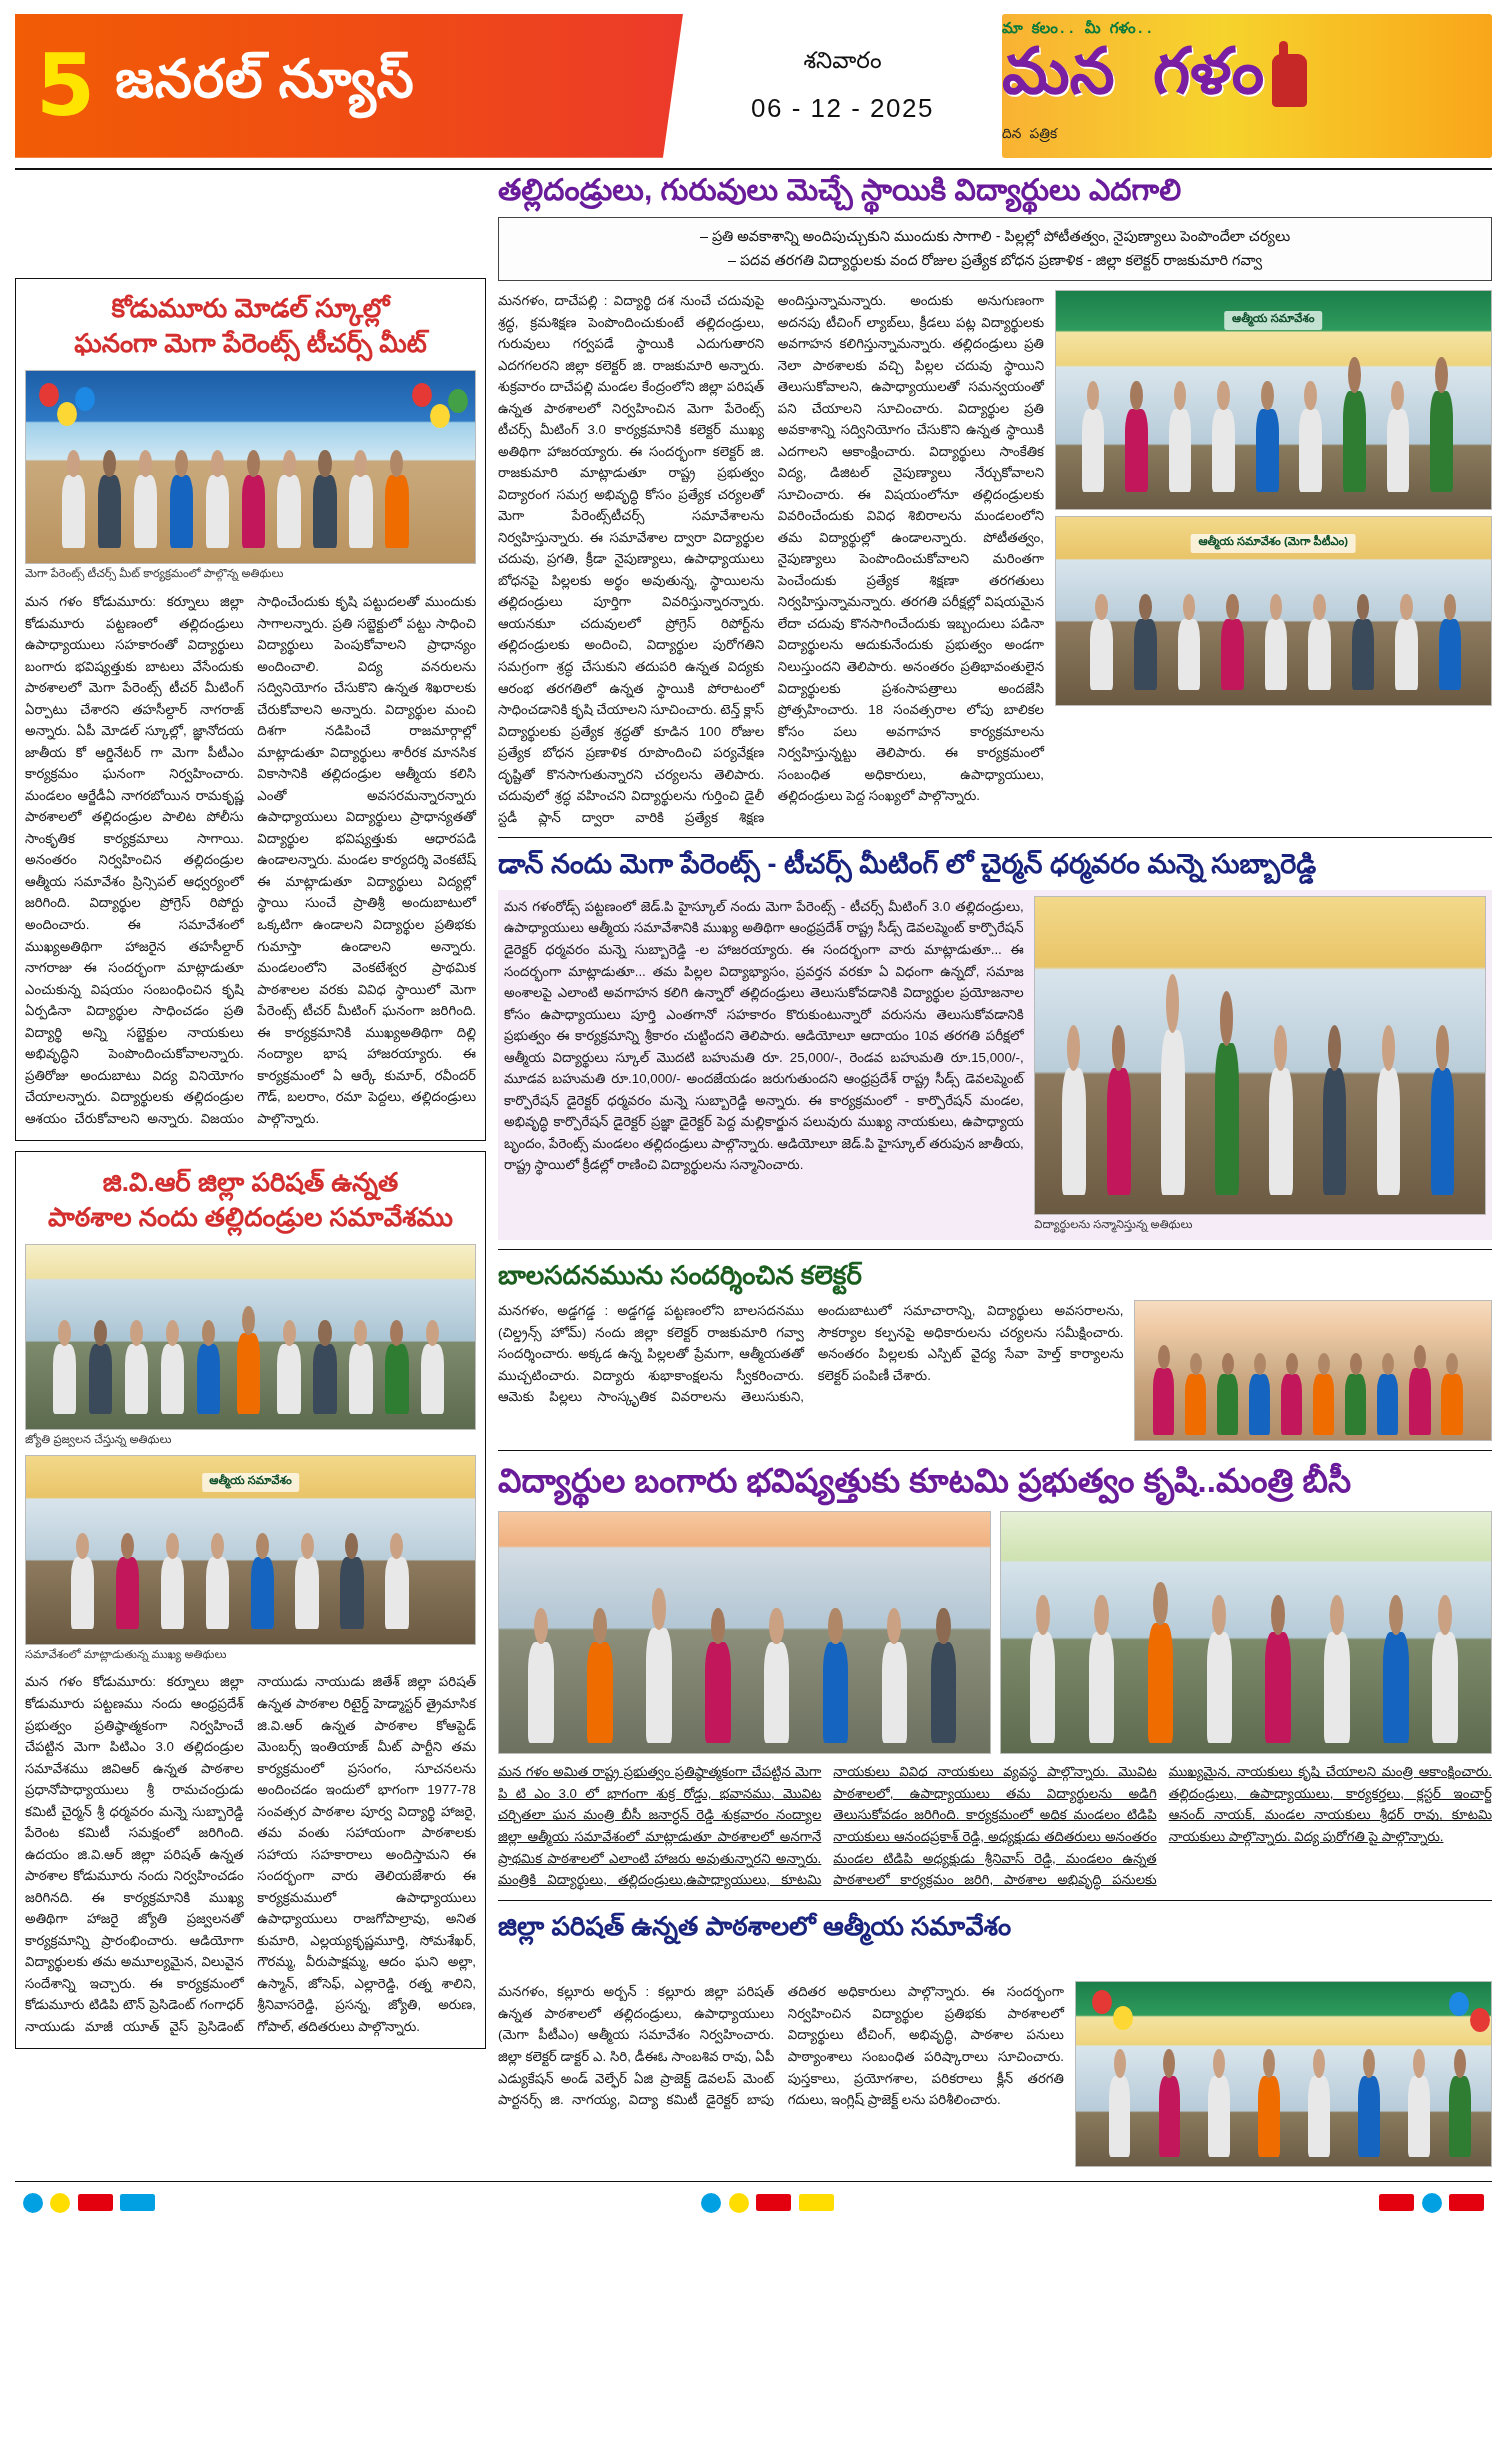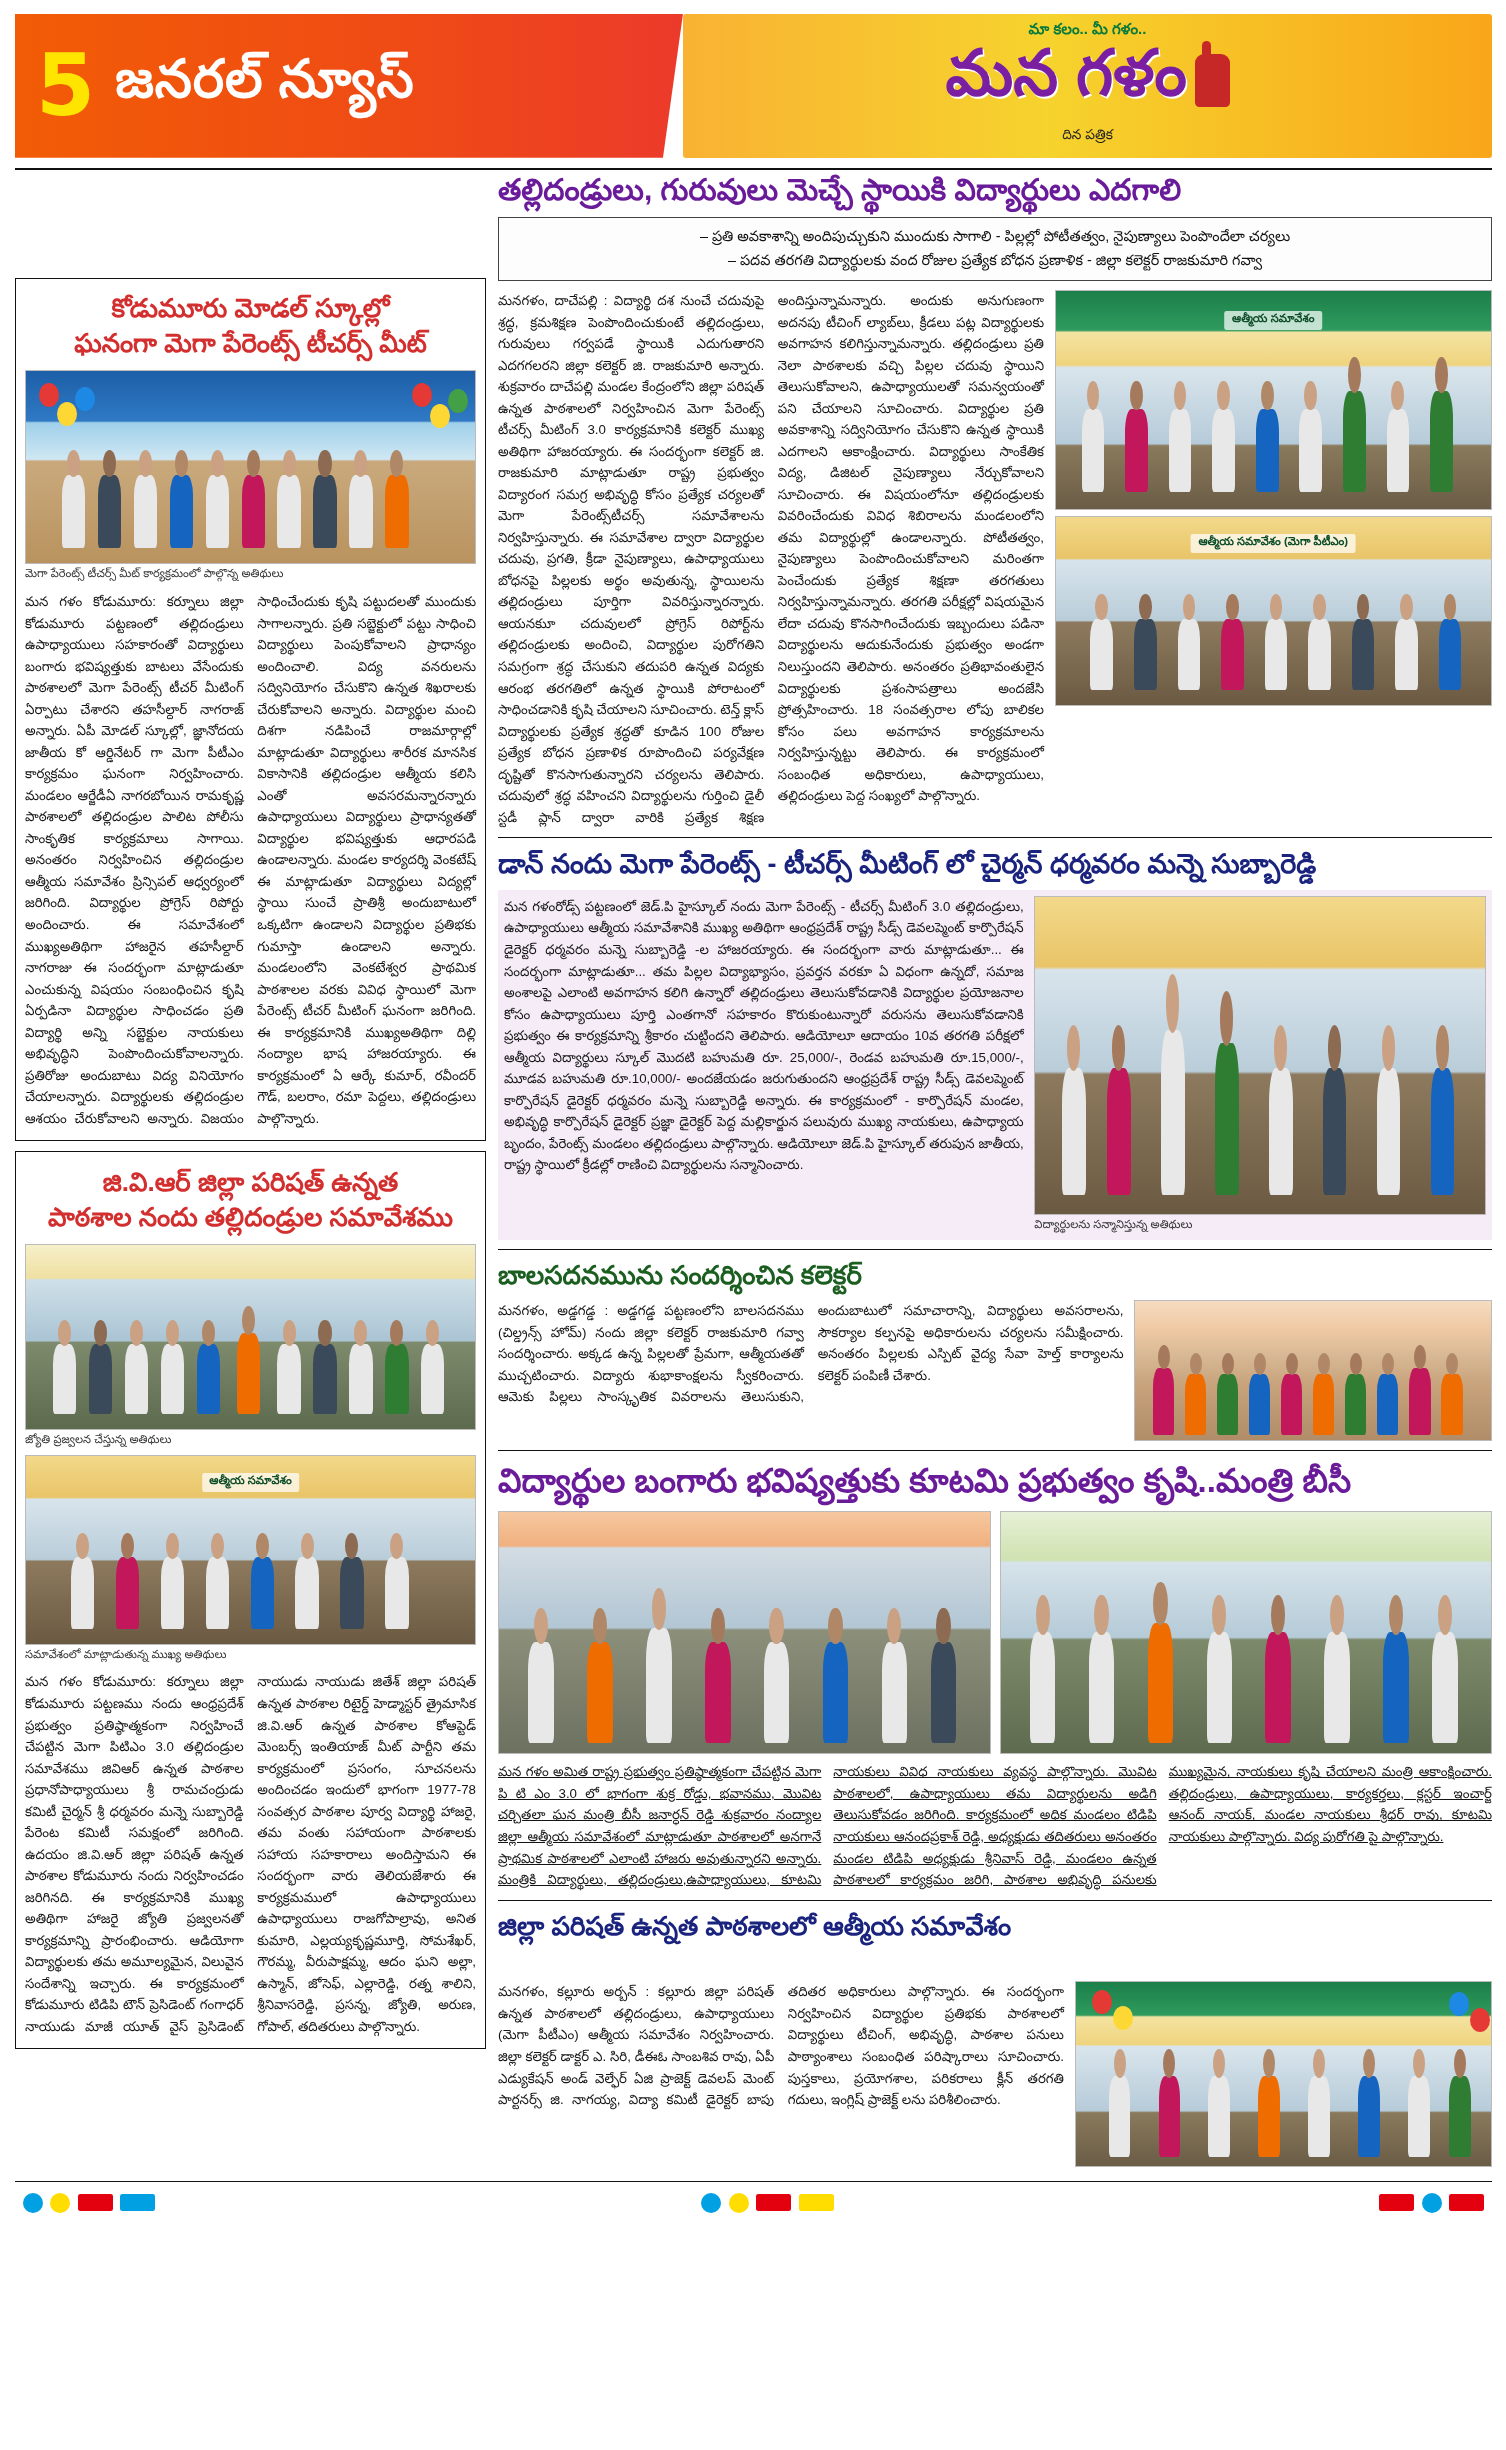--- a/index.html
+++ b/index.html
@@ -56,24 +56,25 @@
     gap: 13.7px;
   }
   .mh-day { font-size: 23px; color: #111; }
   .mh-dt { font-size: 26px; color: #111; letter-spacing: 1.5px; }
   .mh-logo {
     flex: 1 1 auto;
     background: linear-gradient(90deg,#f9b233 0%, #f6d32d 45%, #f9a61a 100%);
     border-radius: 3px;
     display: flex;
     flex-direction: column;
-    align-items: center;
+    align-items: flex-start;
     justify-content: center;
     position: relative;
     overflow: hidden;
+    font-family: Liberation Mono, monospace;
   }
   .mh-logo-tag {
     position: absolute;
     top: 6px;
     font-size: 15px;
     color: #0a7a3c;
     font-weight: bold;
   }
   .mh-logo-main {
     font-size: 64px;
@@ -266,20 +267,24 @@
 </style>
 </head>
 <body>
 
 <div class="page">
 
   <div class="masthead">
     <div class="mh-left">
       <div class="mh-num">5</div>
       <div class="mh-sec">జనరల్  న్యూస్</div>
+    </div>
+    <div class="mh-date">
+      <div class="mh-day">శనివారం</div>
+      <div class="mh-dt">06 - 12 - 2025</div>
     </div>
     <div class="mh-logo">
       <div class="mh-logo-tag">మా కలం.. మీ గళం..</div>
       <div class="mh-logo-main">
         <span>మన గళం</span>
         <span class="fist"></span>
       </div>
       <div class="mh-logo-sub">దిన పత్రిక</div>
     </div>
   </div>

